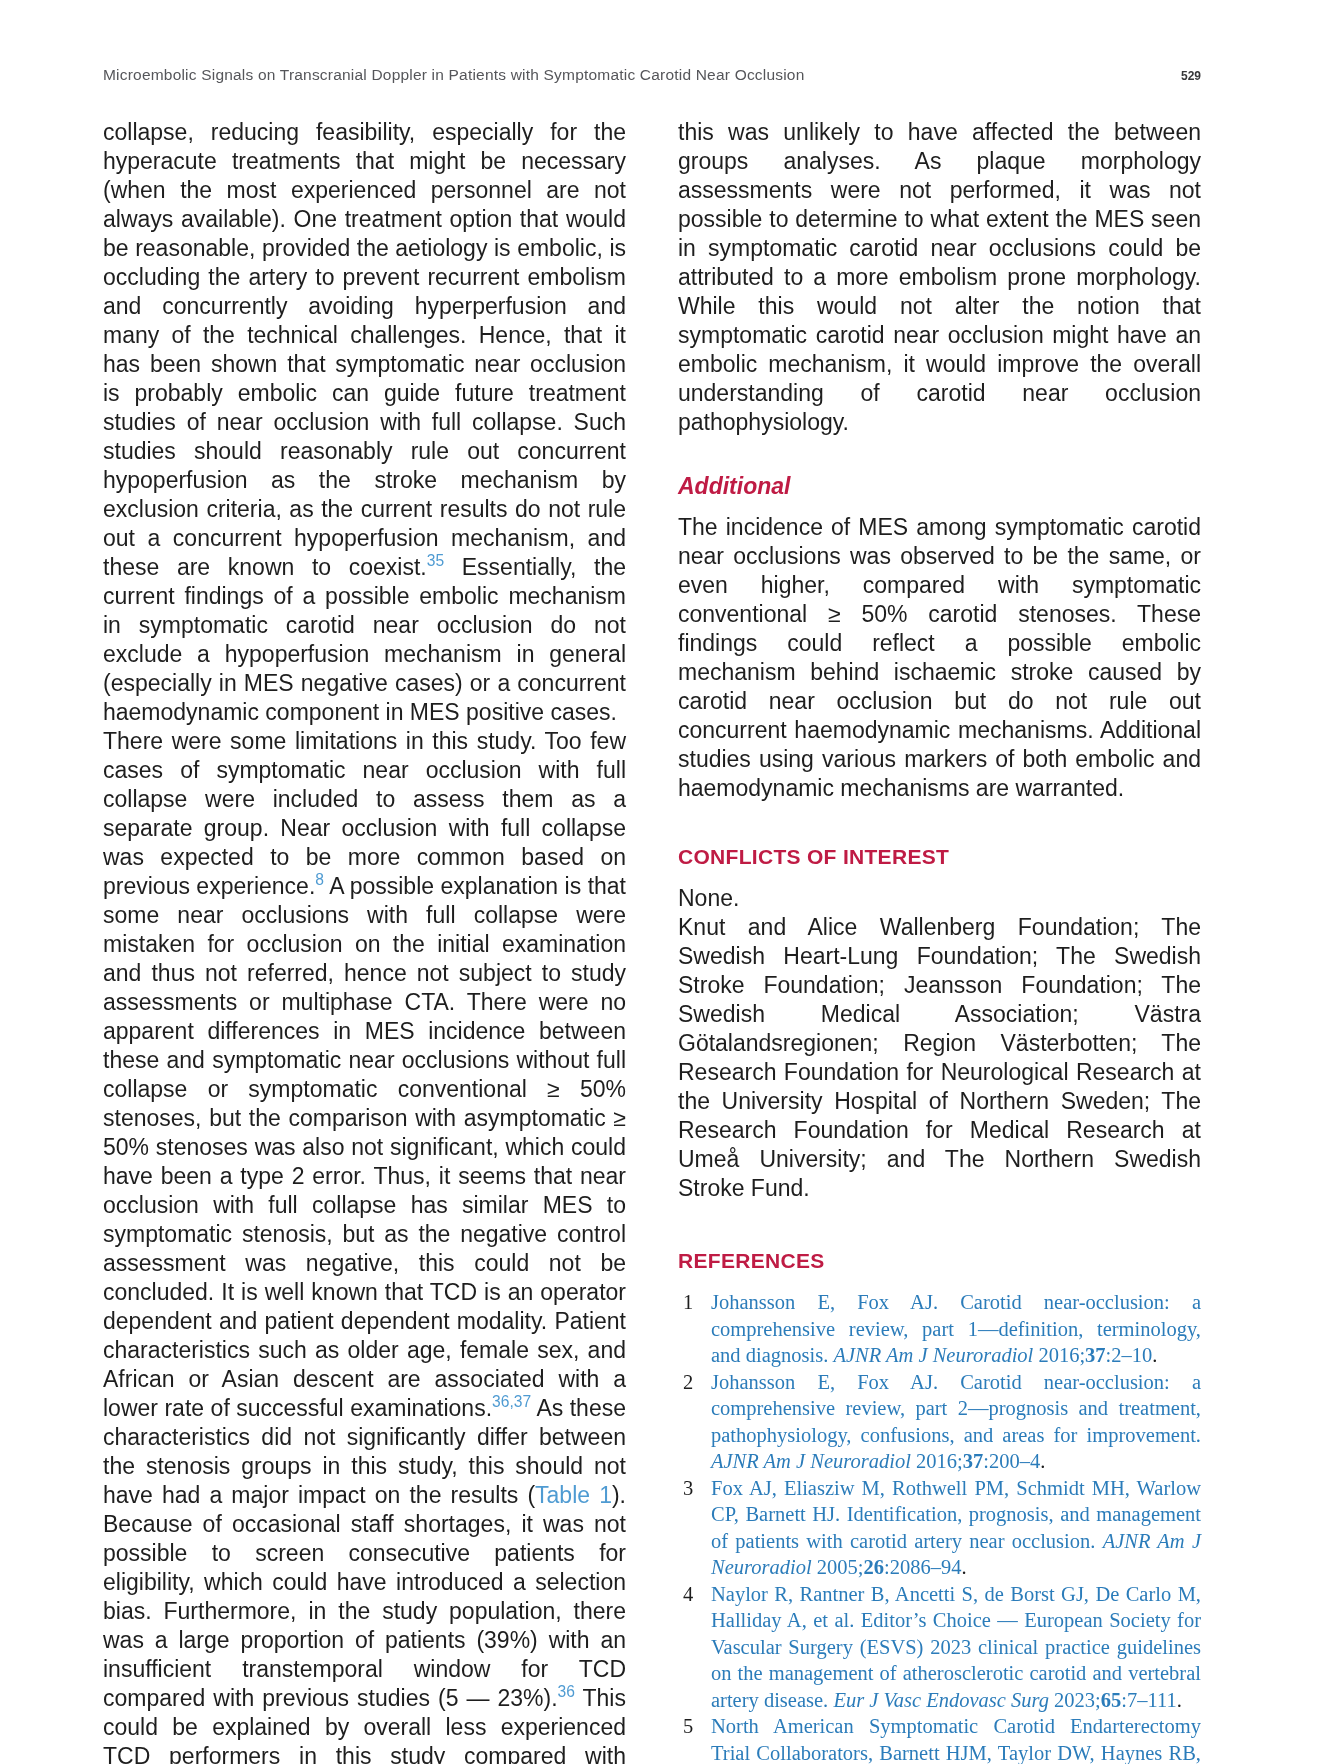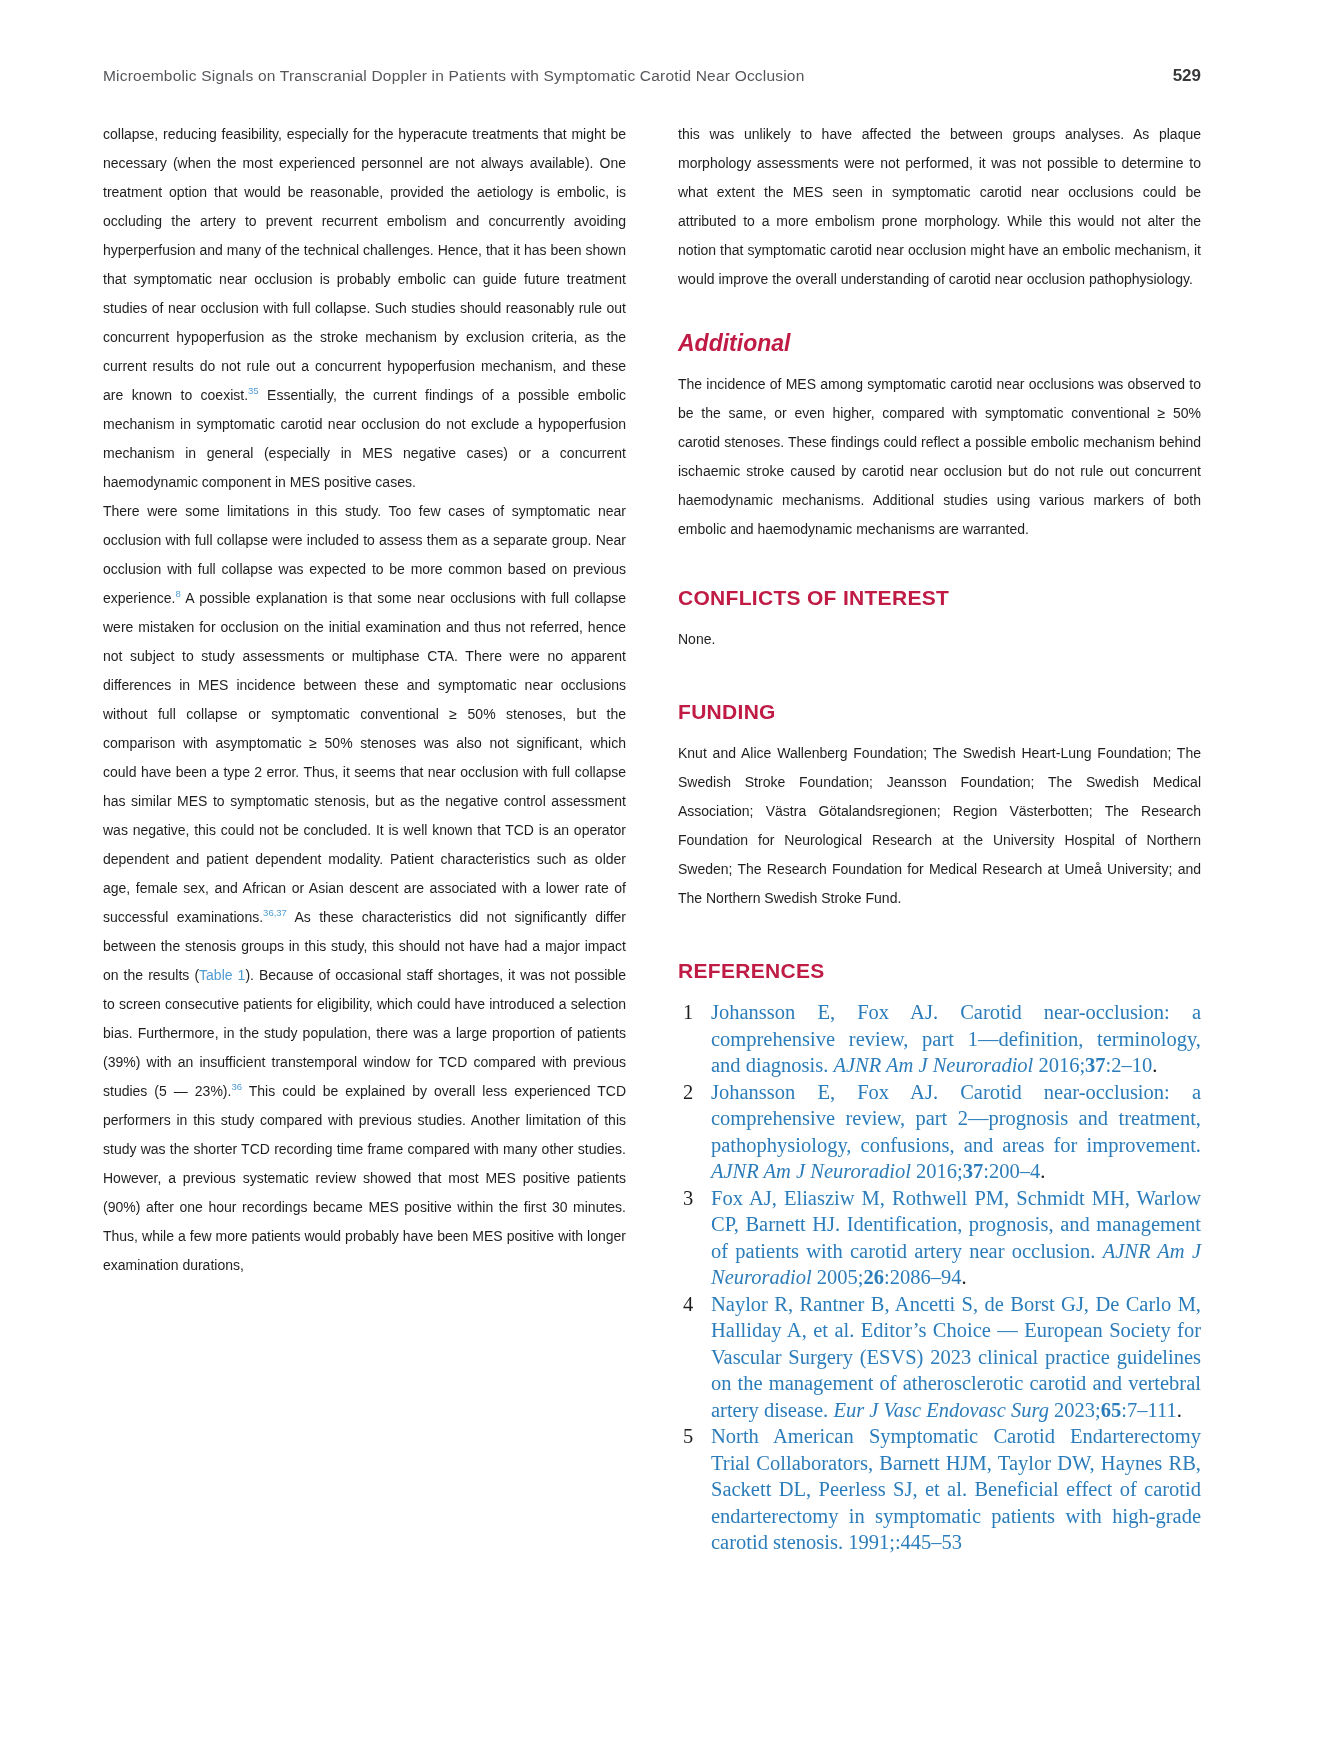--- a/index.html
+++ b/index.html
@@ -1,23 +1,23 @@
 <!DOCTYPE html>
 <html><head>
 <meta charset="utf-8">
 <style>
   html,body{margin:0;padding:0;background:#ffffff;}
   body{width:1323px;height:1764px;overflow:hidden;font-family:"Liberation Sans",sans-serif;}
   .page{box-sizing:border-box;width:1301px;height:1764px;padding:66px 100px 0 103px;background:#fff;}
   header.runhead{display:flex;justify-content:space-between;align-items:baseline;margin-bottom:34px;}
   .running-title{font-size:15.5px;color:#55565a;letter-spacing:.2px;}
-  .page-number{font-size:17px;font-weight:bold;color:#37383a;}
+  .page-number{font-size:12px;font-weight:bold;color:#37383a;}
   .columns{display:flex;gap:52px;}
   .col{flex:1;min-width:0;}
-  p.body{font-size:14px;line-height:29px;text-align:justify;color:#1e1e1e;margin:0;}
+  p.body{font-size:23px;line-height:29px;text-align:justify;color:#1e1e1e;margin:0;}
   h2.subhead{color:#bf1b44;font-style:italic;font-weight:bold;font-size:23px;margin:36px 0 13px;}
   h2.capshead{color:#bf1b44;font-weight:bold;font-size:21px;margin:46px 0 15px;letter-spacing:.3px;}
   h2.capshead.first{margin-top:42px;}
   sup.cite{color:#4f9bd2;font-size:68%;line-height:0;}
   .xref{color:#4f9bd2;}
   ol.refs{list-style:none;margin:16px 0 0;padding:0;font-family:"Liberation Serif","DejaVu Serif",serif;
           font-size:20.5px;line-height:26.5px;color:#2b7cba;}
   ol.refs li{position:relative;padding-left:33px;text-align:justify;margin:0;}
   .refnum{position:absolute;left:5px;color:#1e1e1e;}
   .reftext i{}
@@ -43,21 +43,20 @@
 
     <div class="col">
       <p class="body">this was unlikely to have affected the between groups analyses. As plaque morphology assessments were not performed, it was not possible to determine to what extent the MES seen in symptomatic carotid near occlusions could be attributed to a more embolism prone morphology. While this would not alter the notion that symptomatic carotid near occlusion might have an embolic mechanism, it would improve the overall understanding of carotid near occlusion pathophysiology.</p>
 
       <h2 class="subhead">Additional</h2>
       <p class="body">The incidence of MES among symptomatic carotid near occlusions was observed to be the same, or even higher, compared with symptomatic conventional ≥ 50% carotid stenoses. These findings could reflect a possible embolic mechanism behind ischaemic stroke caused by carotid near occlusion but do not rule out concurrent haemodynamic mechanisms. Additional studies using various markers of both embolic and haemodynamic mechanisms are warranted.</p>
 
       <h2 class="capshead first">CONFLICTS OF INTEREST</h2>
       <p class="body">None.</p>
 
-      <h2 class="capshead">FUNDING</h2>
       <p class="body">Knut and Alice Wallenberg Foundation; The Swedish Heart-Lung Foundation; The Swedish Stroke Foundation; Jeansson Foundation; The Swedish Medical Association; Västra Götalandsregionen; Region Västerbotten; The Research Foundation for Neurological Research at the University Hospital of Northern Sweden; The Research Foundation for Medical Research at Umeå University; and The Northern Swedish Stroke Fund.</p>
 
       <h2 class="capshead">REFERENCES</h2>
       <ol class="refs">
           <li><span class="refnum">1</span><span class="reftext">Johansson E, Fox AJ. Carotid near-occlusion: a comprehensive review, part 1—definition, terminology, and diagnosis. <i>AJNR Am J Neuroradiol</i> 2016;<b>37</b>:2–10<span class="dark">.</span></span></li>
           <li><span class="refnum">2</span><span class="reftext">Johansson E, Fox AJ. Carotid near-occlusion: a comprehensive review, part 2—prognosis and treatment, pathophysiology, confusions, and areas for improvement. <i>AJNR Am J Neuroradiol</i> 2016;<b>37</b>:200–4<span class="dark">.</span></span></li>
           <li><span class="refnum">3</span><span class="reftext">Fox AJ, Eliasziw M, Rothwell PM, Schmidt MH, Warlow CP, Barnett HJ. Identification, prognosis, and management of patients with carotid artery near occlusion. <i>AJNR Am J Neuroradiol</i> 2005;<b>26</b>:2086–94<span class="dark">.</span></span></li>
           <li><span class="refnum">4</span><span class="reftext">Naylor R, Rantner B, Ancetti S, de Borst GJ, De Carlo M, Halliday A, et al. Editor’s Choice — European Society for Vascular Surgery (ESVS) 2023 clinical practice guidelines on the management of atherosclerotic carotid and vertebral artery disease. <i>Eur J Vasc Endovasc Surg</i> 2023;<b>65</b>:7–111<span class="dark">.</span></span></li>
           <li><span class="refnum">5</span><span class="reftext">North American Symptomatic Carotid Endarterectomy Trial Collaborators, Barnett HJM, Taylor DW, Haynes RB, Sackett DL, Peerless SJ, et al. Beneficial effect of carotid endarterectomy in symptomatic patients with high-grade carotid stenosis.  1991;:445–53</span></li>
         </ol>

